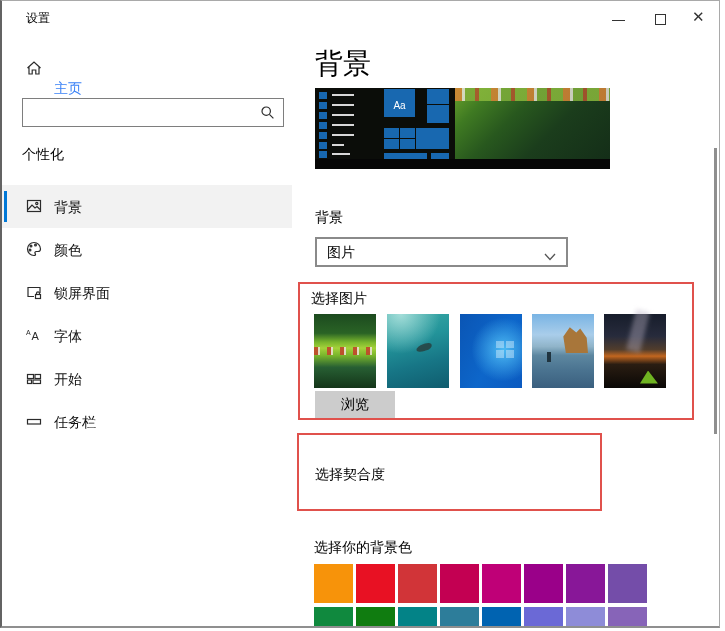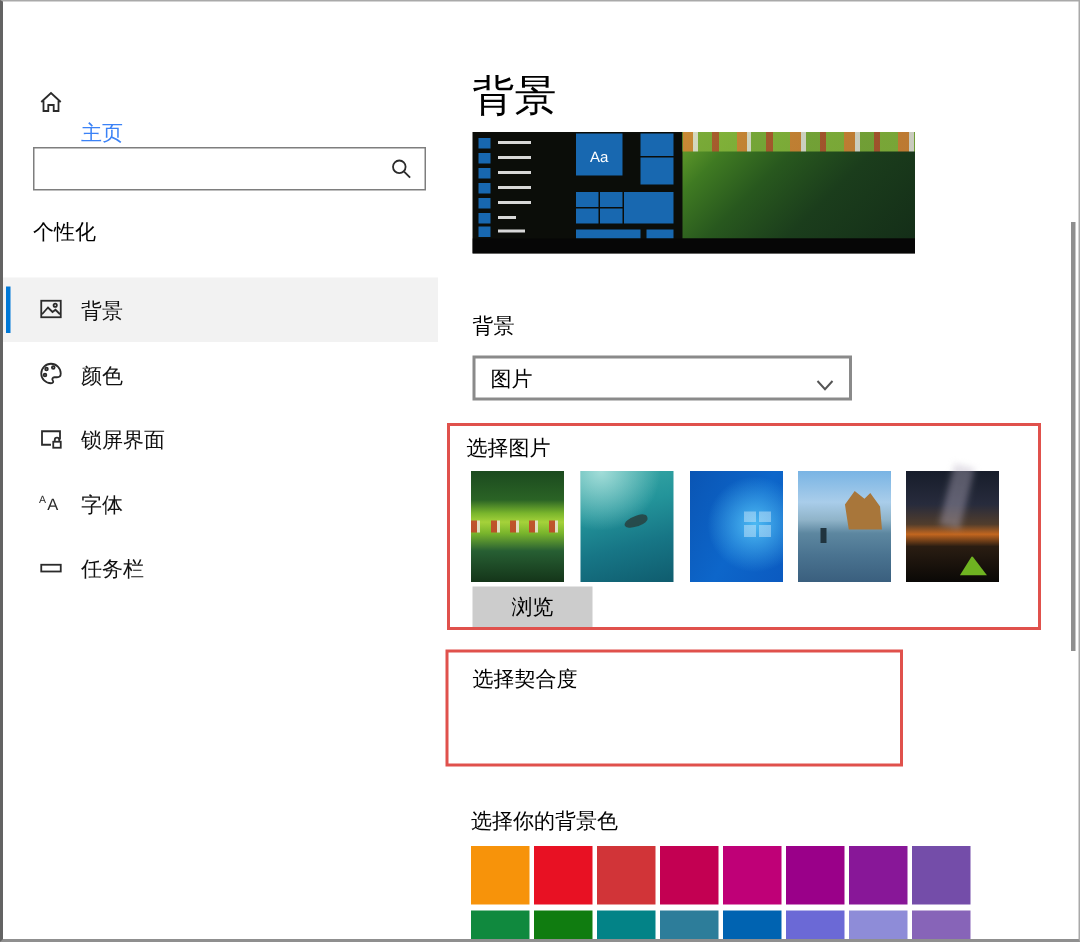--- a/index.html
+++ b/index.html
@@ -91,20 +91,32 @@
   .annot-1 { left:296px; top:281px; width:396px; height:138px; }
   .annot-2 { left:295px; top:432px; width:305px; height:78px; }
   
   .scrollbar { position:absolute; right:2px; top:147px; width:3px; height:286px; background:#8f8f8f; }
 </style>
 </head>
 <body>
 
 <div id="window">
 
+  <div class="titlebar">
+    <span class="title">设置</span>
+    <div class="win-btn btn-min">
+        <span class="min-glyph"></span>
+      </div>
+    <div class="win-btn btn-max">
+        <span class="max-glyph"></span>
+      </div>
+    <div class="win-btn btn-close">
+        <span class="close-glyph">✕</span>
+      </div>
+  </div>
 
   <div class="sidebar">
     <div class="home-row">
       <span class="icon">
         <svg class="g" width="16" height="16" viewBox="0 0 16 16">
             <path d="M1.5 8 L8 2 L14.5 8 M3 7.2 V14 H6.2 V10 H9.8 V14 H13 V7.2"></path>
           </svg>
       </span>
       <span class="lbl">主页</span>
     </div>
@@ -153,20 +165,31 @@
         <span class="lbl">锁屏界面</span>
       </div>
       <div class="nav-item">
         <span class="icon">
           <svg width="16" height="16" viewBox="0 0 16 16">
               <text x="0" y="8" font-size="7" fill="#2b2b2b" font-family="Liberation Sans,sans-serif">A</text>
               <text x="5.5" y="13" font-size="11" fill="#2b2b2b" font-family="Liberation Sans,sans-serif">A</text>
             </svg>
         </span>
         <span class="lbl">字体</span>
+      </div>
+      <div class="nav-item">
+        <span class="icon">
+          <svg class="g" width="16" height="16" viewBox="0 0 16 16">
+              <rect x="1.5" y="4.5" width="6" height="4"></rect>
+              <rect x="9" y="4.5" width="5.5" height="4"></rect>
+              <rect x="1.5" y="10" width="4" height="3.5"></rect>
+              <rect x="7" y="10" width="7.5" height="3.5"></rect>
+            </svg>
+        </span>
+        <span class="lbl">开始</span>
       </div>
       <div class="nav-item">
         <span class="icon">
           <svg class="g" width="16" height="16" viewBox="0 0 16 16">
               <rect x="1.5" y="6.5" width="13" height="4.5"></rect>
             </svg>
         </span>
         <span class="lbl">任务栏</span>
       </div>
     </div>
@@ -216,21 +239,21 @@
     </div>
 
     <div class="field-label" style="left:309px;top:289px">选择图片</div>
     <div class="thumb t1"></div>
     <div class="thumb t2"></div>
     <div class="thumb t3"></div>
     <div class="thumb t4"></div>
     <div class="thumb t5"></div>
     <button class="browse-btn">浏览</button>
 
-    <div class="field-label" style="left:313px;top:443px">选择契合度</div>
+    <div class="field-label" style="left:313px;top:465px">选择契合度</div>
 
     <div class="field-label" style="left:312px;top:538px">选择你的背景色</div>
     <div class="swatch-grid row1">
       <div class="swatch" style="background: rgb(247, 147, 10);"></div>
       <div class="swatch" style="background: rgb(232, 17, 35);"></div>
       <div class="swatch" style="background: rgb(209, 52, 56);"></div>
       <div class="swatch" style="background: rgb(195, 0, 82);"></div>
       <div class="swatch" style="background: rgb(191, 0, 119);"></div>
       <div class="swatch" style="background: rgb(154, 0, 137);"></div>
       <div class="swatch" style="background: rgb(136, 23, 152);"></div>

